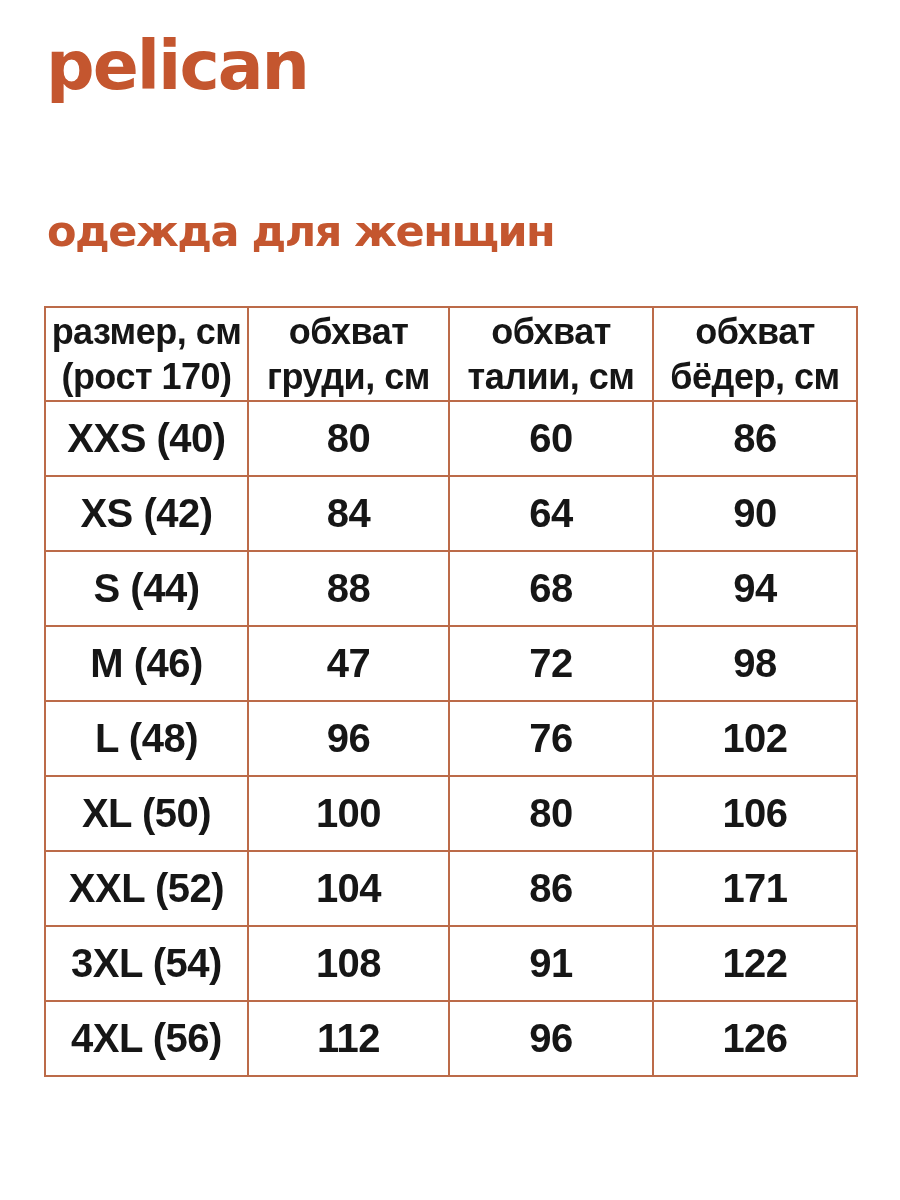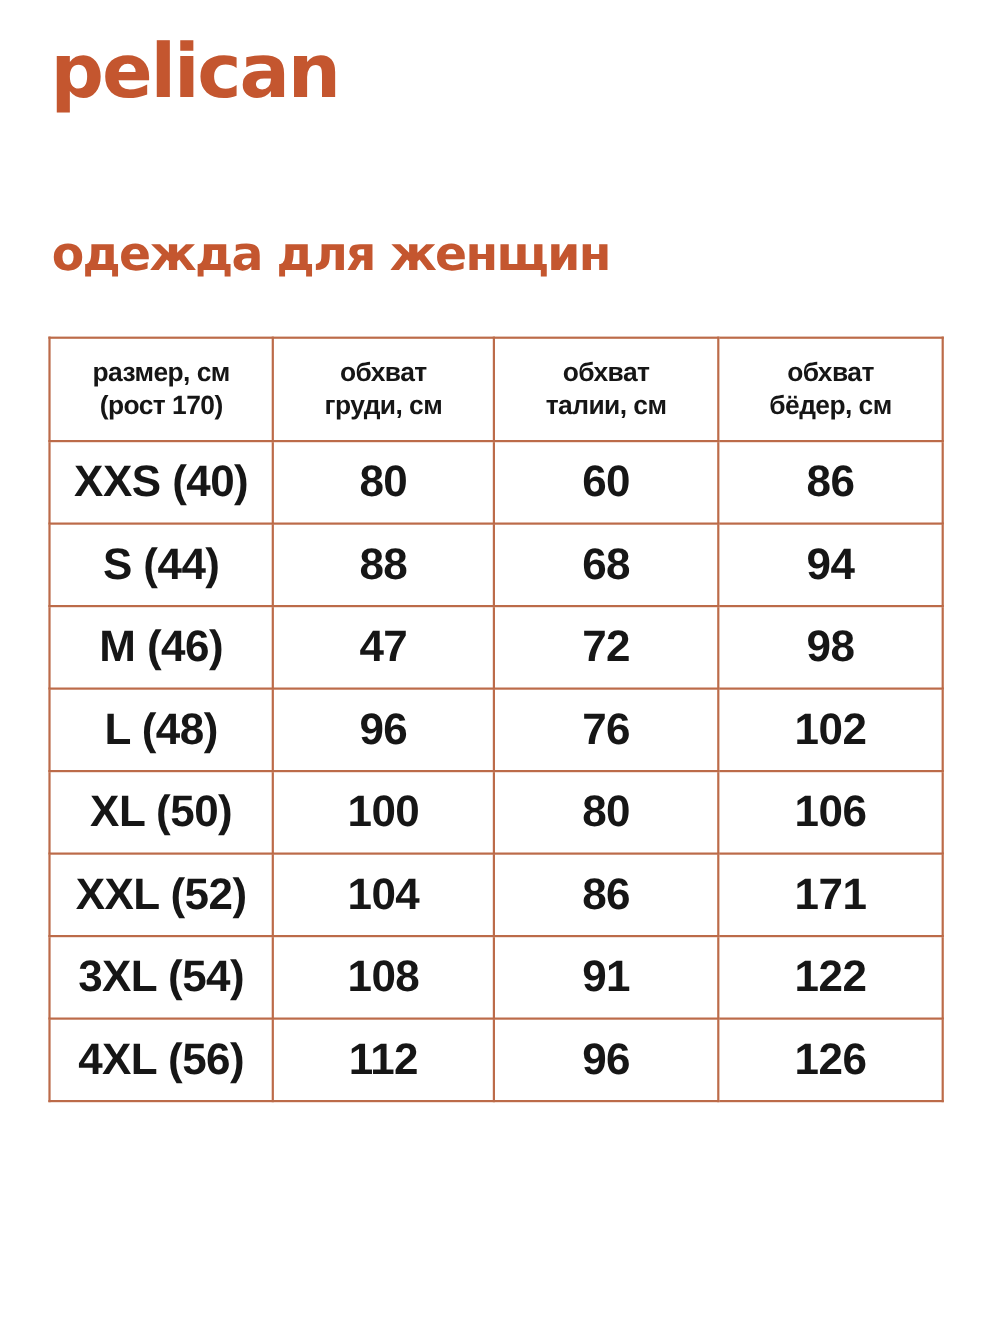--- a/index.html
+++ b/index.html
@@ -57,21 +57,21 @@
   }
   .size-table th, .size-table td {
     border: 2px solid var(--table-border);
     text-align: center;
     vertical-align: middle;
     color: var(--text);
     padding: 0;
   }
   .size-table thead th {
     height: 94px;
-    font-size: 24px;
+    font-size: 36px;
     font-weight: bold;
     line-height: 1.25;
     letter-spacing: -0.5px;
   }
   .size-table tbody td {
     height: 75px;
     font-size: 40px;
     font-weight: bold;
     letter-spacing: -0.5px;
   }
@@ -98,20 +98,26 @@
           <th>обхват<br>талии, см</th>
           <th>обхват<br>бёдер, см</th>
         </tr>
     </thead>
     <tbody>
         <tr>
           <td>XXS (40)</td>
           <td>80</td>
           <td>60</td>
           <td>86</td>
+        </tr>
+        <tr>
+          <td>XS (42)</td>
+          <td>84</td>
+          <td>64</td>
+          <td>90</td>
         </tr>
         <tr>
           <td>S (44)</td>
           <td>88</td>
           <td>68</td>
           <td>94</td>
         </tr>
         <tr>
           <td>M (46)</td>
           <td>47</td>

